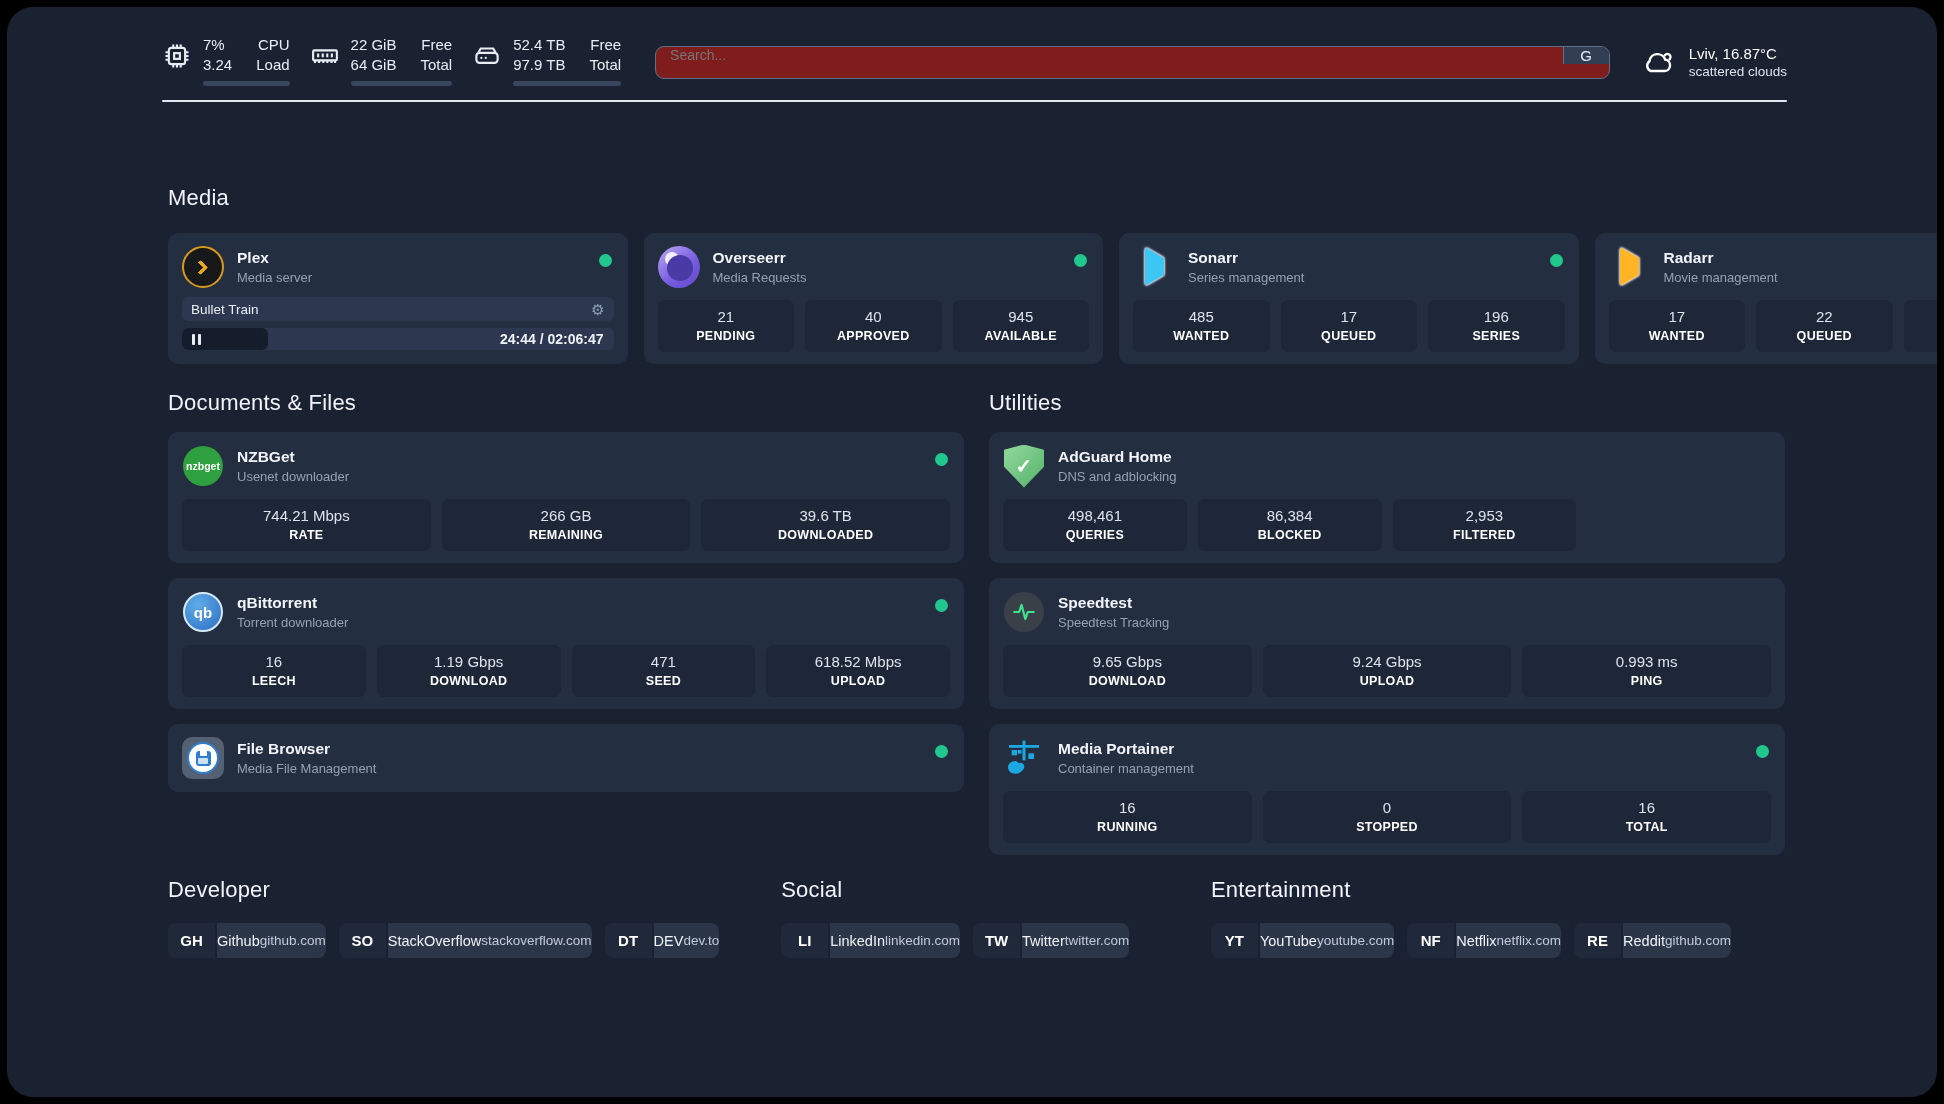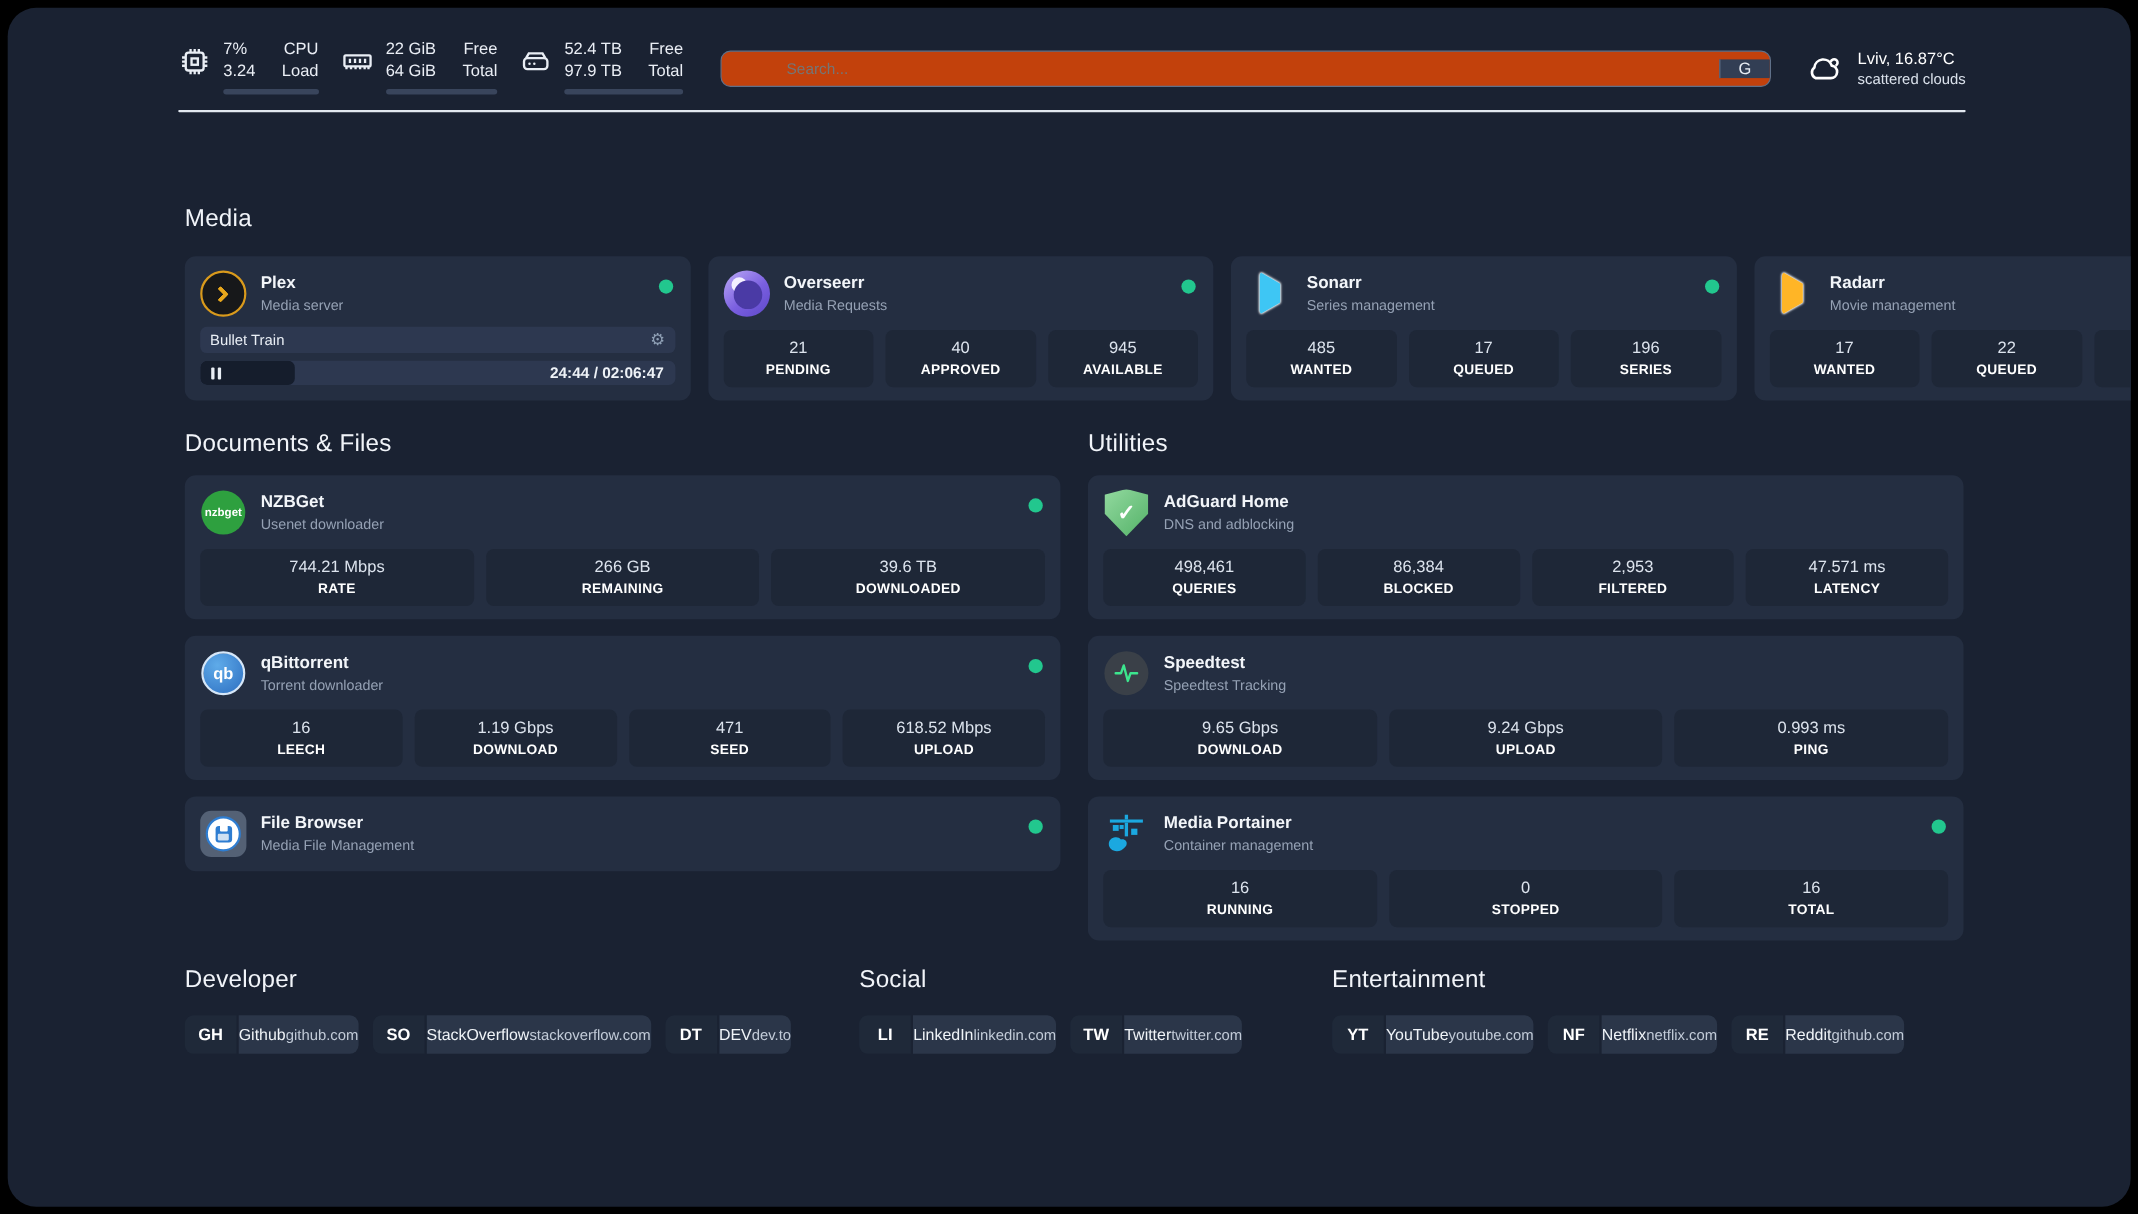--- a/index.html
+++ b/index.html
@@ -8,21 +8,21 @@
 
   
   .topbar { position:absolute; left:155px; top:24px; right:150px; height:58px; display:flex; align-items:center; }
   .metric { display:flex; align-items:flex-start; gap:11px; margin-right:20px; }
   .micon { width:30px; height:30px; margin-top:6px; flex:none; color:#e9eef5; }
   .mgrid { display:grid; grid-template-columns:auto auto; column-gap:24px; row-gap:1px; font-size:15px; color:#eaeef5; line-height:19px; }
   .mgrid .r { text-align:right; }
   .mbar { grid-column:1 / 3; height:5px; border-radius:3px; background:#39455c; margin-top:6px; overflow:hidden; }
   .mfill { height:100%; background:#9aa6b8; border-radius:3px; }
 
-  .search { flex:1; height:33px; margin:4px 30px 0 14px; border:1.5px solid #5f7089; border-radius:9px; background:#c2410c; display:flex; align-items:center; overflow:hidden;padding-left:45px; }
+  .search { flex:1; height:33px; margin:4px 30px 0 14px; border:1.5px solid #5f7089; border-radius:9px; background:#7f1d1d; display:flex; align-items:flex-start; overflow:hidden; }
   .search input { flex:1; border:0; outline:none; background:transparent; color:#c4cedd; font-size:14px; padding:0 14px; font-family:"Liberation Sans",sans-serif; }
   .gbtn { width:46px; border-left:1.5px solid #5f7089; background:#323e54; color:#e9eef5; font-size:15px; display:flex; align-items:center; justify-content:center; cursor:pointer; }
 
   .weather { display:flex; align-items:center; gap:13px; margin-top:3px; flex:none; }
   .weather .wtxt { color:#fff; }
   .weather .wl1 { font-size:15px; line-height:19px; }
   .weather .wl2 { font-size:13.5px; line-height:17px; color:#dbe2ec; }
 
   .divider { position:absolute; left:155px; right:150px; top:93px; height:2px; background:#e2e8f0; border-radius:1px; }
 
@@ -381,24 +381,20 @@
                 <div class="l">QUERIES</div>
               </div>
             <div class="stat">
                 <div class="v">86,384</div>
                 <div class="l">BLOCKED</div>
               </div>
             <div class="stat">
                 <div class="v">2,953</div>
                 <div class="l">FILTERED</div>
               </div>
-            <div class="stat">
-                <div class="v">47.571 ms</div>
-                <div class="l">LATENCY</div>
-              </div>
           </div>
         </div>
 
         <div class="card">
           <div class="card-head">
             <span class="appicon">
               <span class="spd">
                   <svg width="26" height="26" viewBox="0 0 24 24" fill="none" stroke="#3ce68e" stroke-width="2" stroke-linejoin="round" stroke-linecap="round">
                     <polyline points="3,12 7.5,12 9.8,5.5 13.2,18.5 15.5,12 21,12"></polyline>
                   </svg>

